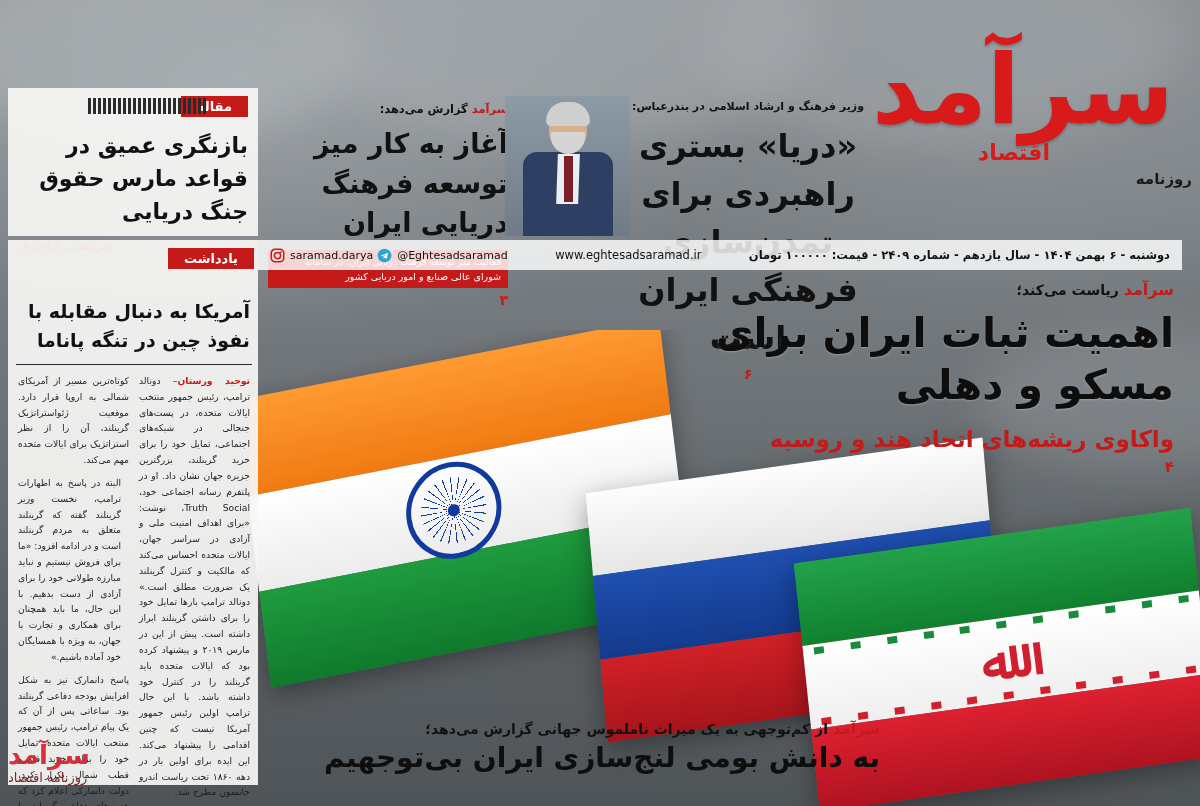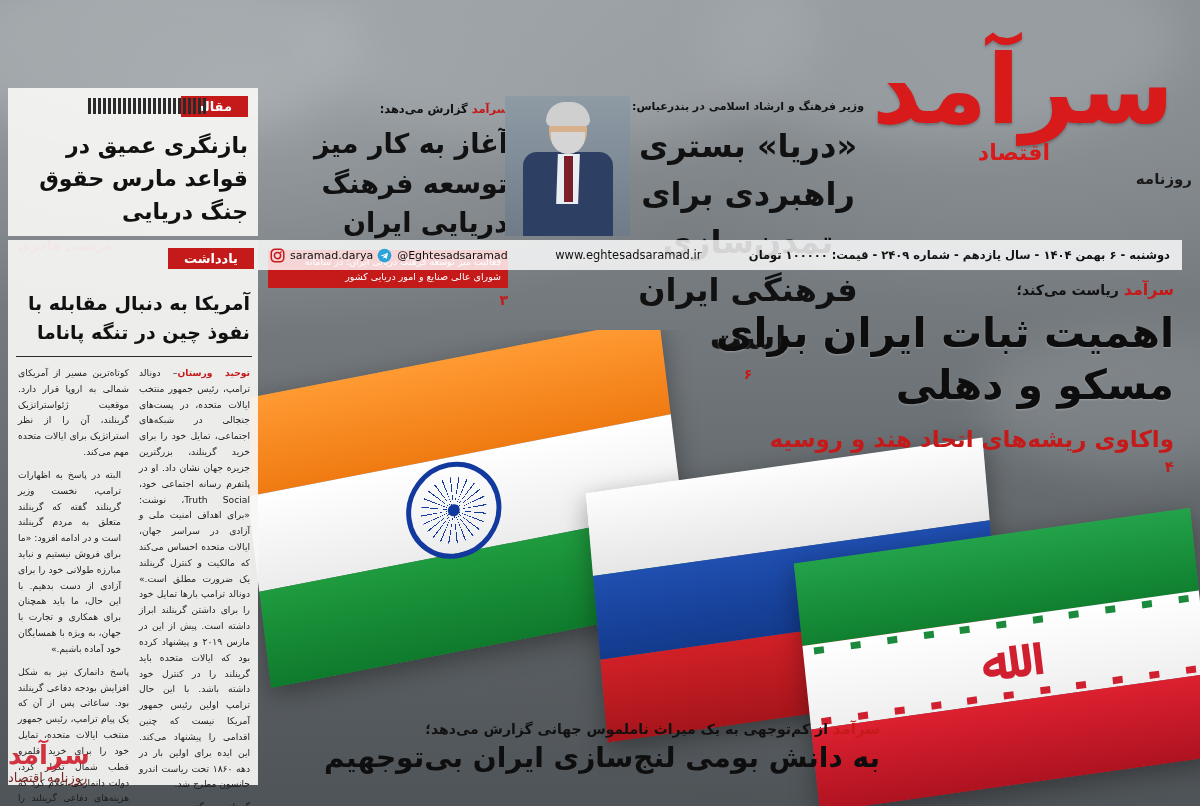--- a/index.html
+++ b/index.html
@@ -59,21 +59,21 @@
   }
   .art-author{
     margin-top:10px;text-align:left;color:#c51a1a;
     font-size:13px;font-weight:bold;direction:rtl;
   }
 
   
   .note-col{position:absolute;left:14px;top:248px;width:240px;}
   .note-title{
     text-align:right;color:#111;font-size:19px;font-weight:bold;
-    line-height:1.55;margin:20px 4px 8px 4px;direction:rtl;
+    line-height:1.55;margin:28px 4px 8px 4px;direction:rtl;
   }
   .note-body{
     text-align:justify;direction:rtl;color:#1c1c1c;
     font-size:9.2px;line-height:1.72;
     column-count:2;column-gap:10px;
     height:520px;overflow:hidden;
     padding:0 4px;
   }
   .note-body b{color:#c51a1a;}
   .note-sep{height:1px;background:#2b2b2b;margin:8px 2px;}

